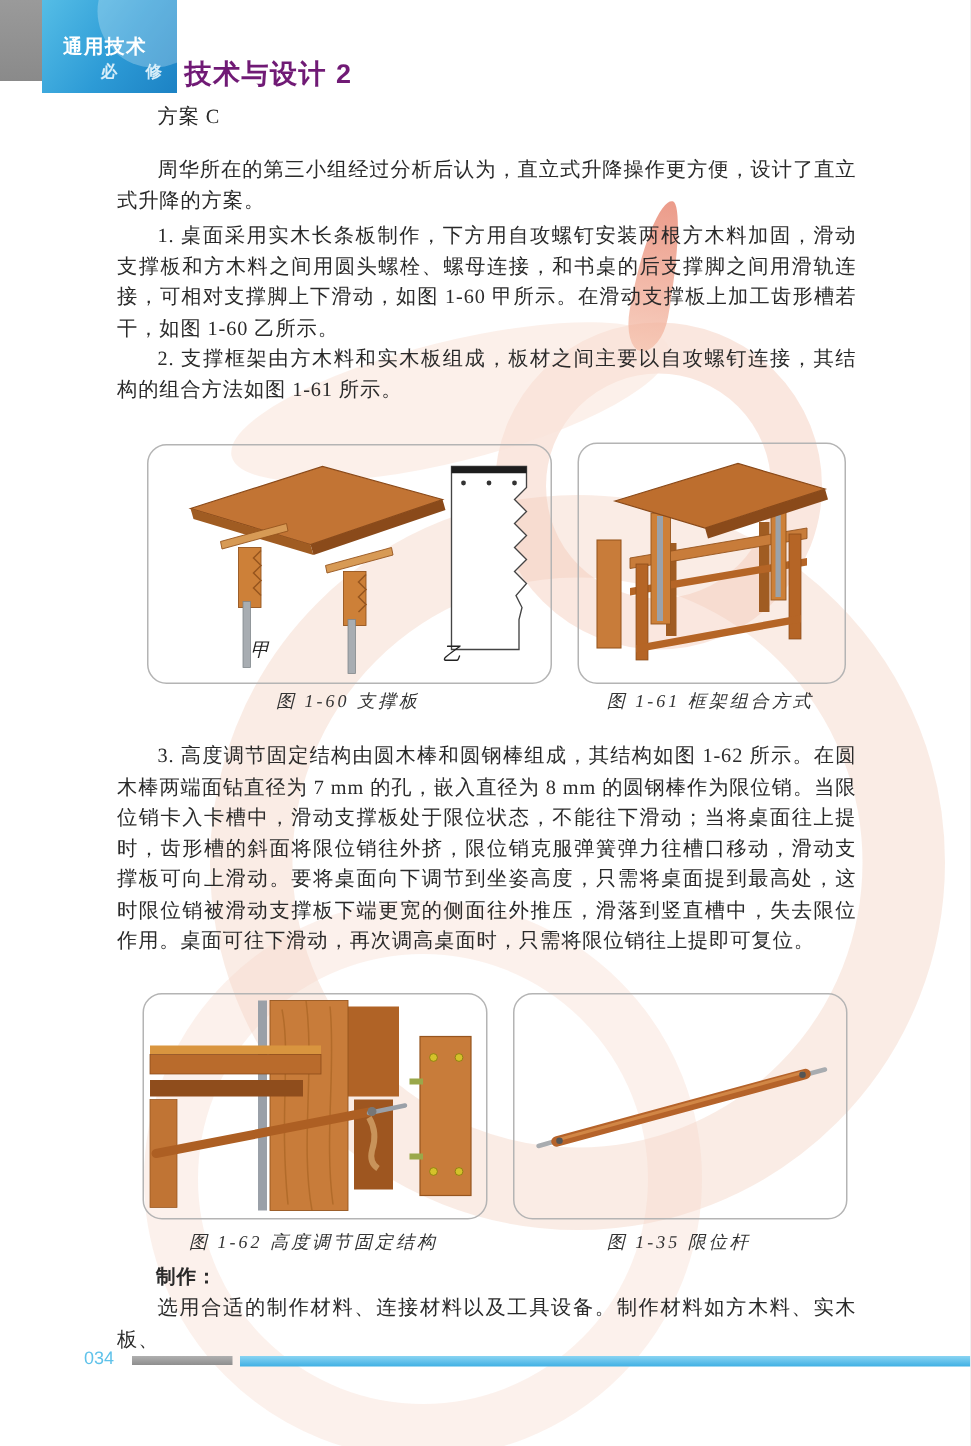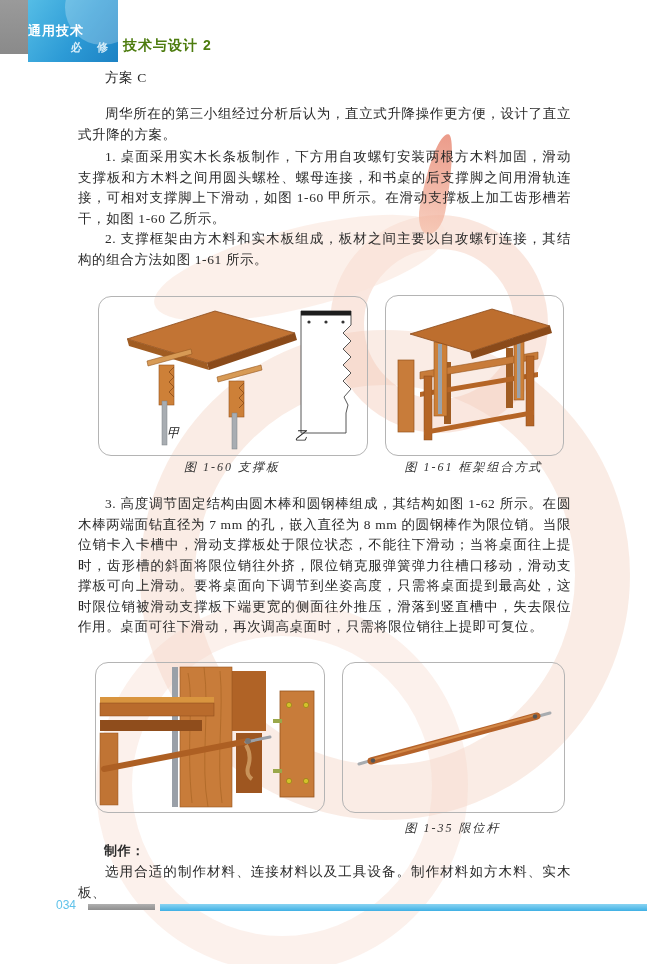--- a/index.html
+++ b/index.html
@@ -41,29 +41,29 @@
     border:36px solid rgba(246,216,200,0.35);
   }
   
   .hdr-strip{position:absolute;left:0;top:0;width:28px;height:54px;
     background:linear-gradient(180deg,#9a9a9a,#8a8a8a);z-index:2;}
   .hdr-badge{position:absolute;left:28px;top:0;width:90px;height:62px;z-index:2;
     background:linear-gradient(125deg,#55bde6 0%,#2d9bd6 55%,#1c82c4 100%);
     overflow:hidden;}
   .hdr-badge .gloss{position:absolute;right:-22px;top:-30px;width:75px;height:75px;
     border-radius:50%;background:rgba(255,255,255,0.25);}
-  .badge-title{position:absolute;left:0;right:6px;top:22px;text-align:left;
+  .badge-title{position:absolute;left:0;right:6px;top:22px;text-align:center;
     color:#ffffff;font-family:"Liberation Sans",sans-serif;
     font-weight:bold;font-size:13px;letter-spacing:1px;}
   .badge-subtitle{position:absolute;left:0;right:4px;top:40px;text-align:right;
-    color:#d8eef9;font-family:Liberation Sans, sans-serif;
+    color:#d8eef9;font-family:Liberation Mono, monospace;
     font-weight:bold;font-size:11px;letter-spacing:0.55em;}
   .book-title{position:absolute;left:123px;top:37px;z-index:2;
-    color:#4d7c0f;font-family:"Liberation Sans",sans-serif;
-    font-weight:bold;font-size:14px;letter-spacing:1px;}
+    color:#701a75;font-family:"Liberation Sans",sans-serif;
+    font-weight:bold;font-size:18px;letter-spacing:1px;}
   
   .txt{position:absolute;left:78px;width:493px;z-index:1;
     font-size:13.5px;line-height:20.5px;letter-spacing:0.6px;
     text-align:justify;text-justify:inter-character;}
   .indent{text-indent:2em;}
   .plan-heading{top:68px;}
   .p-intro{top:105px;font-family:Liberation Mono, monospace;}
   .p-step1{top:147px;}
   .p-step2{top:229px;}
   .p-step3{top:494px;}
@@ -203,20 +203,21 @@
 
       <rect x="184" y="28" width="34" height="106" fill="#c87c3a" stroke="#96551e" stroke-width="0.8"></rect>
       <circle cx="193" cy="42" r="2.6" fill="#d4c22a" stroke="#8a7a10" stroke-width="0.6"></circle>
       <circle cx="210" cy="42" r="2.6" fill="#d4c22a" stroke="#8a7a10" stroke-width="0.6"></circle>
       <circle cx="193" cy="118" r="2.6" fill="#d4c22a" stroke="#8a7a10" stroke-width="0.6"></circle>
       <circle cx="210" cy="118" r="2.6" fill="#d4c22a" stroke="#8a7a10" stroke-width="0.6"></circle>
       <rect x="177" y="56" width="9" height="4" fill="#9aa84a"></rect>
       <rect x="177" y="106" width="9" height="4" fill="#9aa84a"></rect>
     </svg>
   </div>
+  <div class="figcap cap-62">图 1-62  高度调节固定结构</div>
 
   <div class="figbox fb-63">
     <svg width="221" height="149" viewBox="0 0 221 149">
       <line x1="16" y1="101" x2="30" y2="97" stroke="#a8acb0" stroke-width="3" stroke-linecap="round"></line>
       <line x1="192" y1="54" x2="207" y2="50" stroke="#a8acb0" stroke-width="3" stroke-linecap="round"></line>
       <line x1="28" y1="98" x2="194" y2="53" stroke="#b5632a" stroke-width="7" stroke-linecap="round"></line>
       <line x1="30" y1="96.5" x2="192" y2="52" stroke="#d98f4c" stroke-width="2" stroke-linecap="round" opacity="0.8"></line>
       <circle cx="30" cy="97.5" r="2.2" fill="#555"></circle>
       <circle cx="192" cy="53.5" r="2.2" fill="#555"></circle>
     </svg>

